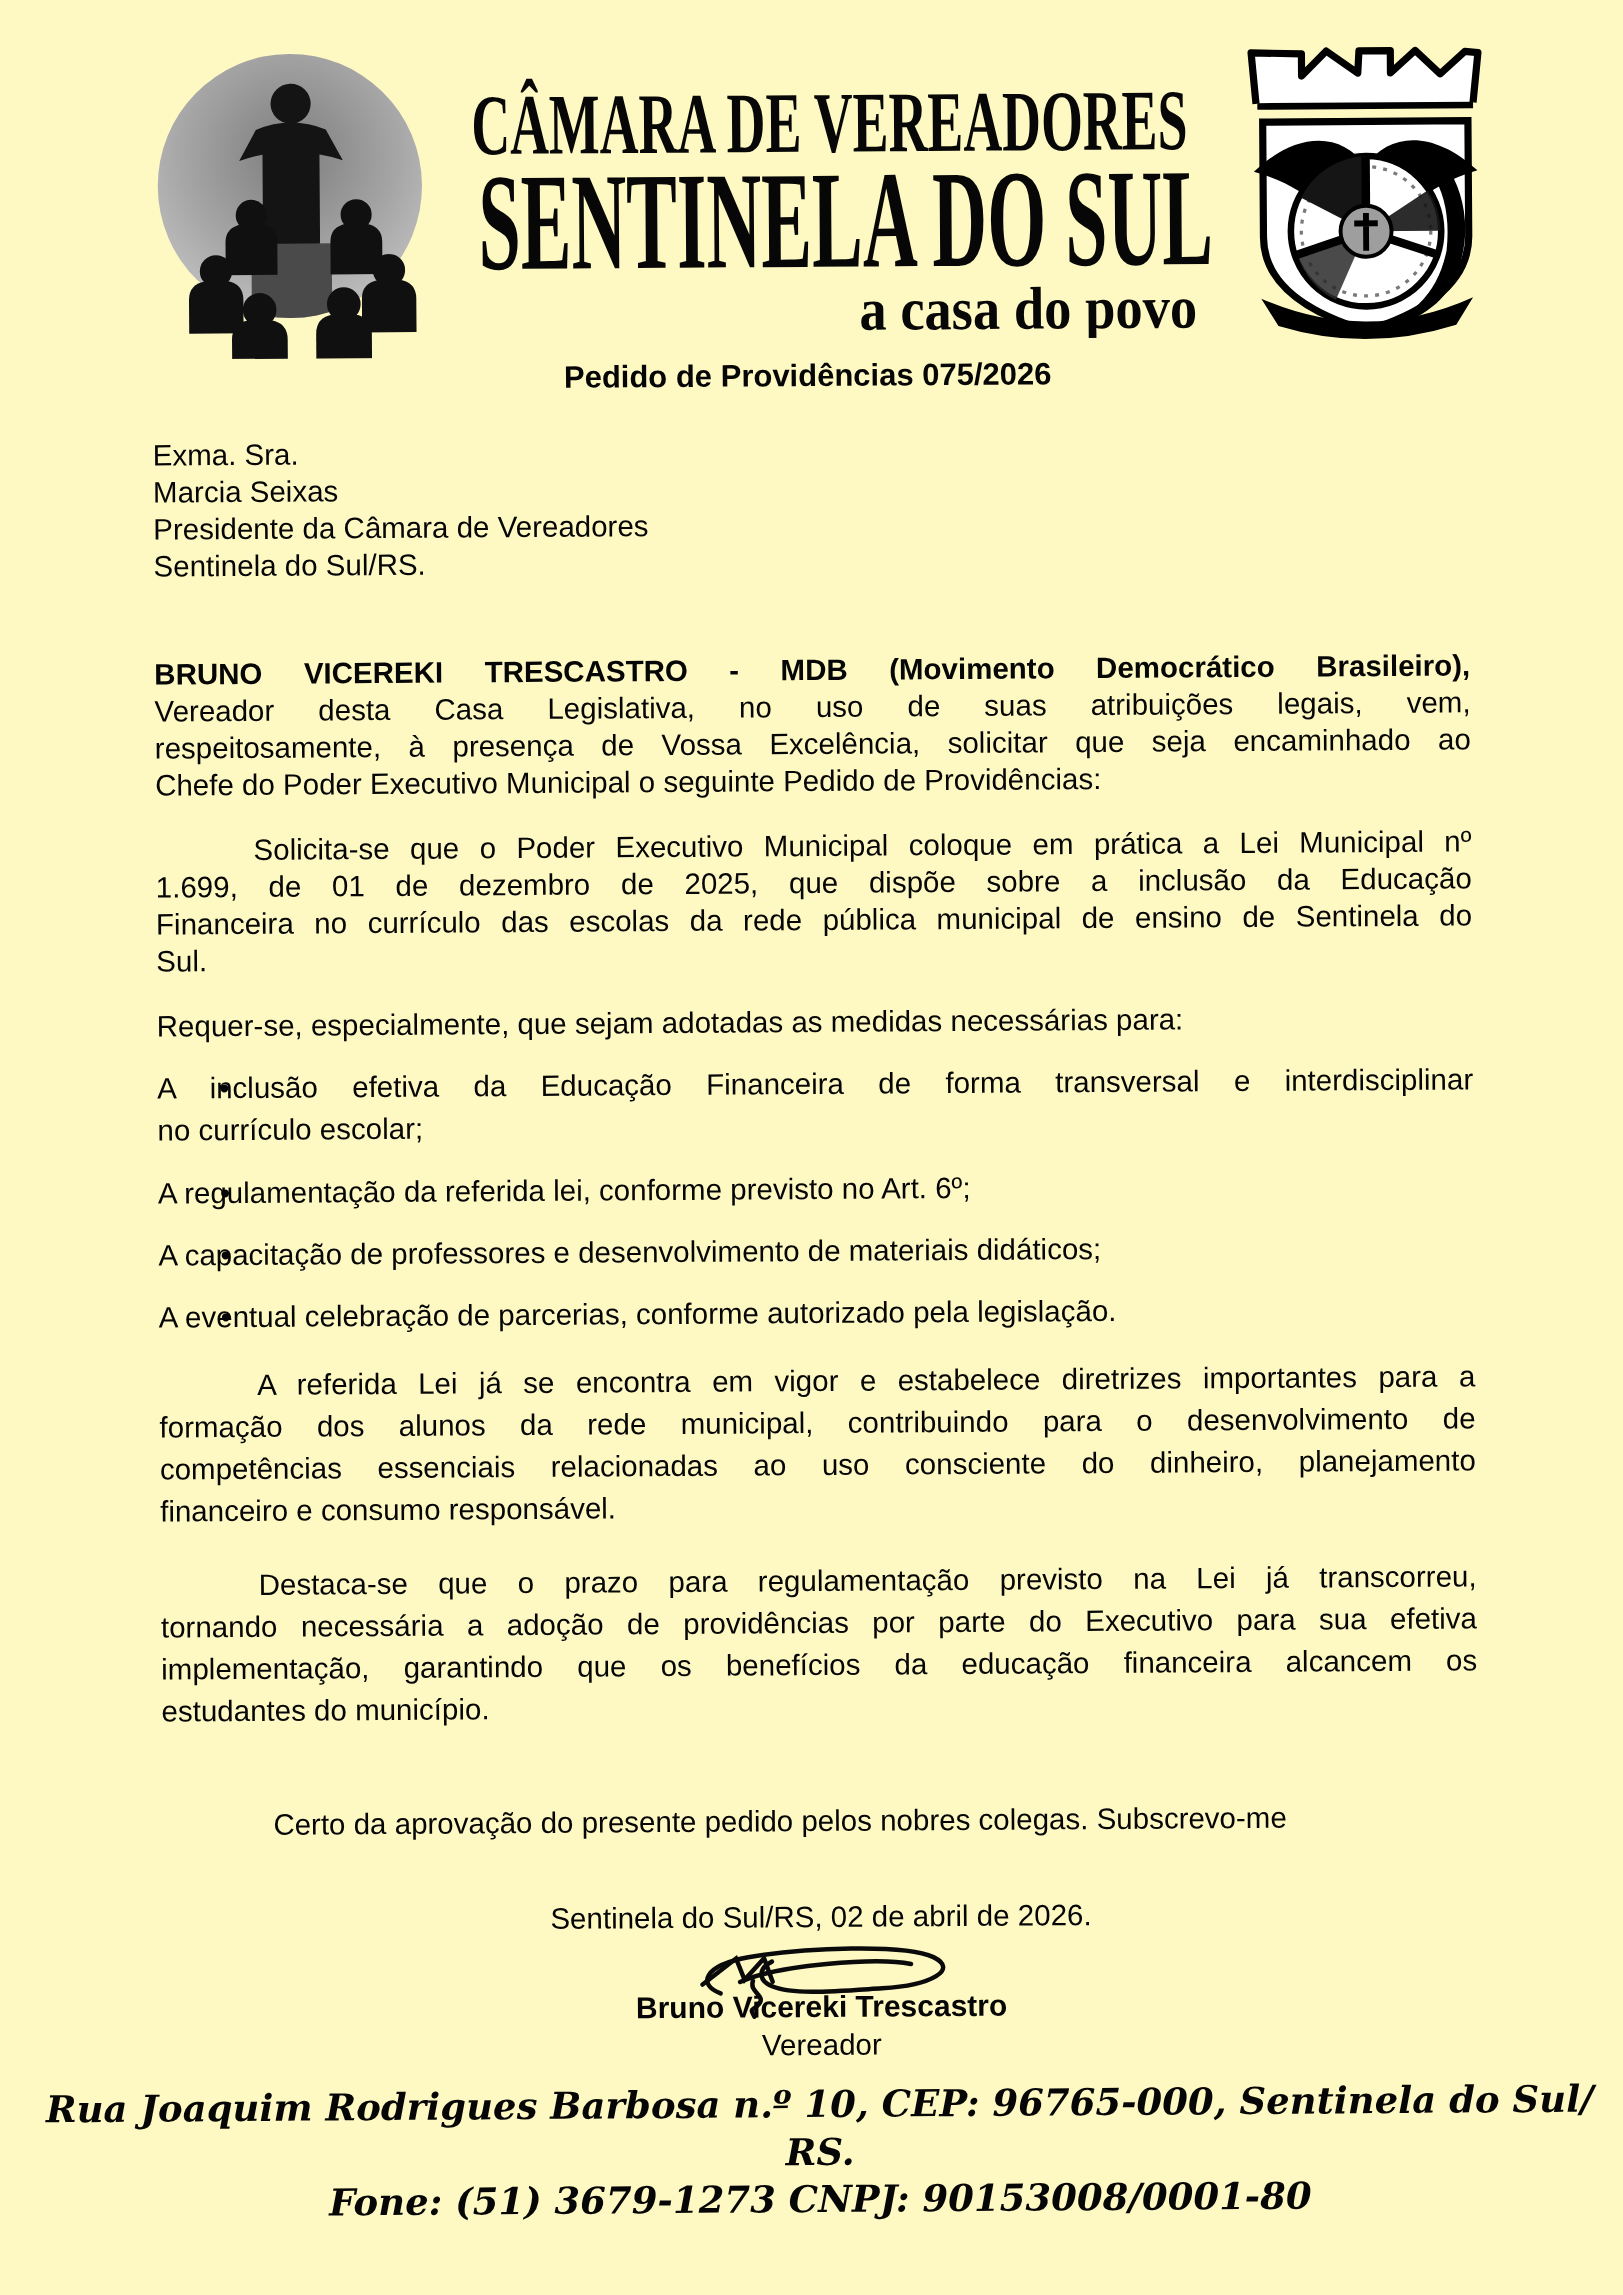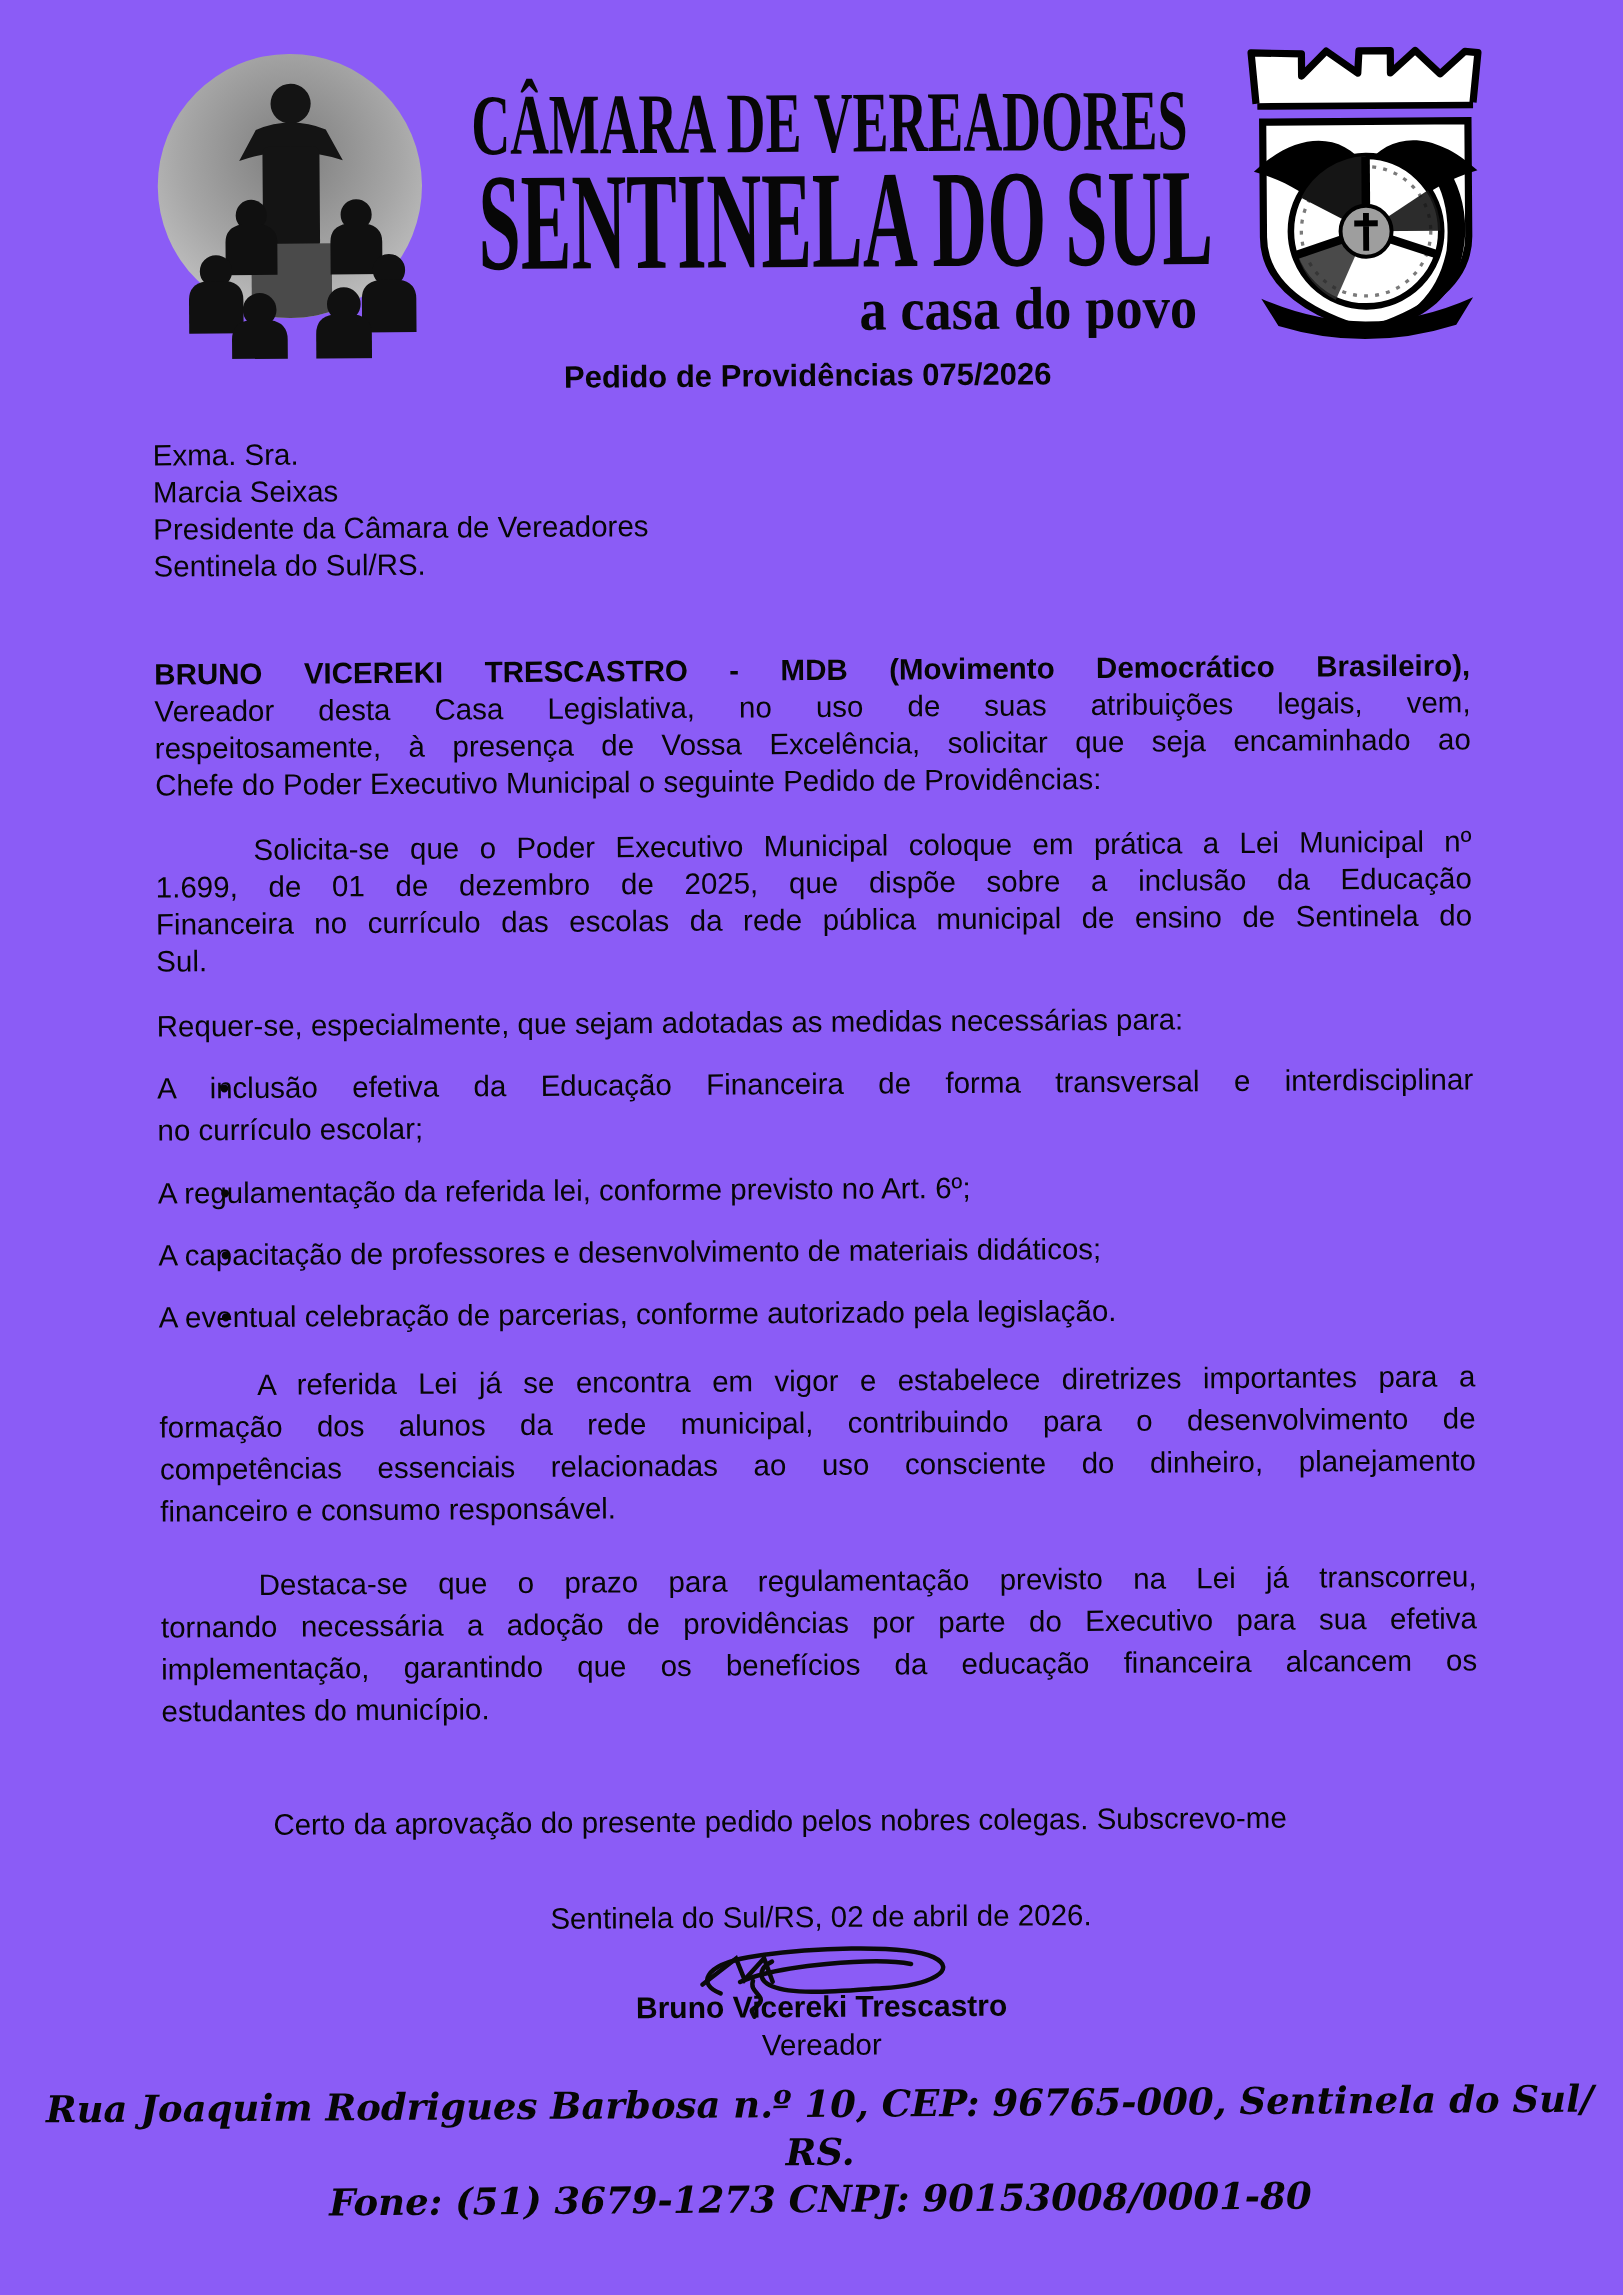--- a/index.html
+++ b/index.html
@@ -1,16 +1,16 @@
 <!DOCTYPE html>
 <html style="font-size:10.5px"><head>
 <meta charset="utf-8">
 <style>
   html,body{margin:0;padding:0;background:#e8e8e8;}
-  .page{position:relative;width:1623px;height:2295px;background:#8b5cf6;overflow:hidden;
+  .page{position:relative;width:1623px;height:2295px;background:#fef9c3;overflow:hidden;
         font-family:"Liberation Sans","DejaVu Sans",sans-serif;color:#060606;}
   .tilt{position:absolute;inset:0;transform:rotate(-0.4deg);transform-origin:50% 40%;}
 
   
   .logo-left{position:absolute;left:159px;top:46px;width:272px;height:309px;}
   .org-svg{position:absolute;left:458px;top:59px;width:772px;height:281px;}
   .crest{position:absolute;left:1242px;top:39px;width:259px;height:319px;}
   .org-svg text{font-family:"Liberation Serif","DejaVu Serif",serif;font-weight:bold;fill:#070707;}
 
   .doc-title{position:absolute;top:355px;left:0;width:100%;text-align:center;

